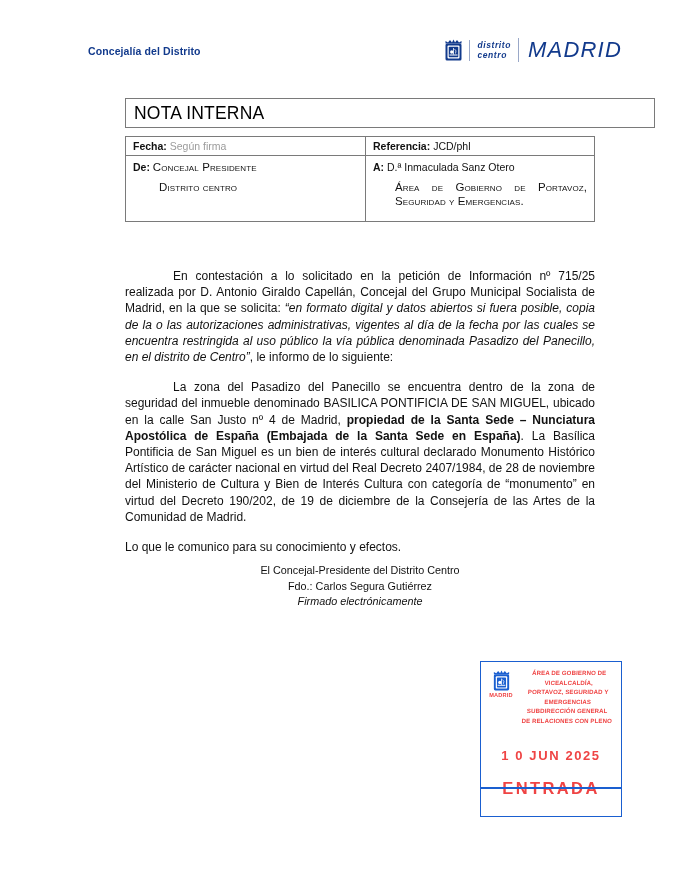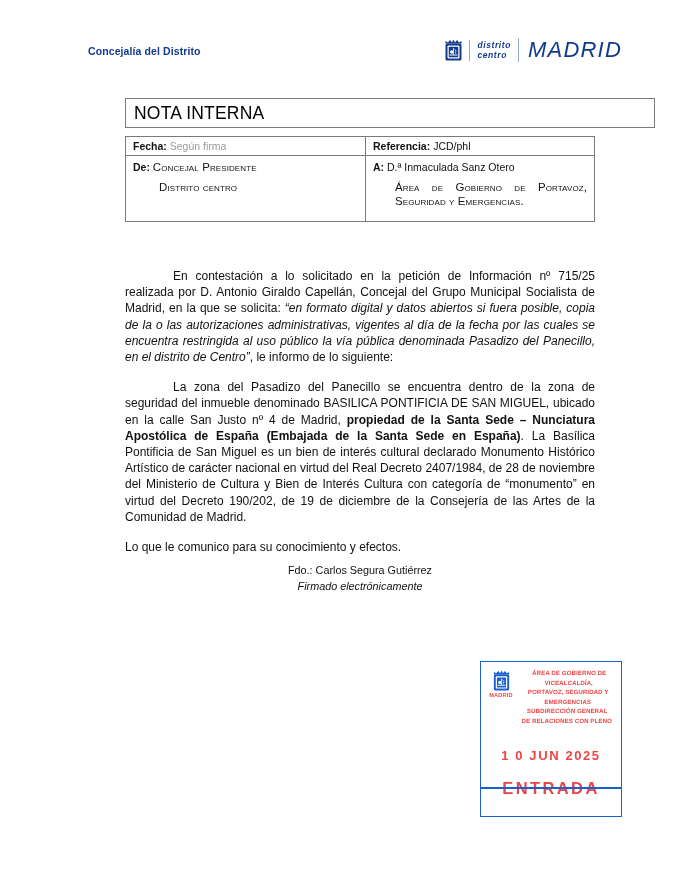--- a/index.html
+++ b/index.html
@@ -272,20 +272,21 @@
 
 <div class="body-area">
   <p class="para indent"><span>En contestación a lo solicitado en la petición de Información nº 715/25 realizada por D. Antonio Giraldo Capellán, Concejal del Grupo Municipal Socialista de Madrid, en la que se solicita: </span><span class="it">“en formato digital y datos abiertos si fuera posible, copia de la o las autorizaciones administrativas, vigentes al día de la fecha por las cuales se encuentra restringida al uso público la vía pública denominada Pasadizo del Panecillo, en el distrito de Centro”</span><span>, le informo de lo siguiente:</span></p>
 
   <p class="para indent"><span>La zona del Pasadizo del Panecillo se encuentra dentro de la zona de seguridad del inmueble denominado BASILICA PONTIFICIA DE SAN MIGUEL, ubicado en la calle San Justo nº 4 de Madrid, </span><span class="bd">propiedad de la Santa Sede – Nunciatura Apostólica de España (Embajada de la Santa Sede en España)</span><span>. La Basílica Pontificia de San Miguel es un bien de interés cultural declarado Monumento Histórico Artístico de carácter nacional en virtud del Real Decreto 2407/1984, de 28 de noviembre del Ministerio de Cultura y Bien de Interés Cultura con categoría de “monumento” en virtud del Decreto 190/202, de 19 de diciembre de la Consejería de las Artes de la Comunidad de Madrid.</span></p>
 
   <p class="para noindent">Lo que le comunico para su conocimiento y efectos.</p>
 </div>
 
 <div class="signature">
+  <div>El Concejal-Presidente del Distrito Centro</div>
   <div>Fdo.: Carlos Segura Gutiérrez</div>
   <div class="sig-it">Firmado electrónicamente</div>
 </div>
 
 <div class="stamp">
   <div class="stamp-top">
     <div class="stamp-logo">
       <svg class="stamp-shield" viewBox="0 0 34 44">
         <rect x="1" y="9" width="32" height="34" rx="3" fill="#1a5fd0"></rect>
         <path d="M1 9 L1 4 L6 7 L10 2 L14 7 L17 1 L20 7 L24 2 L28 7 L33 4 L33 9 Z" fill="#1a5fd0"></path>

